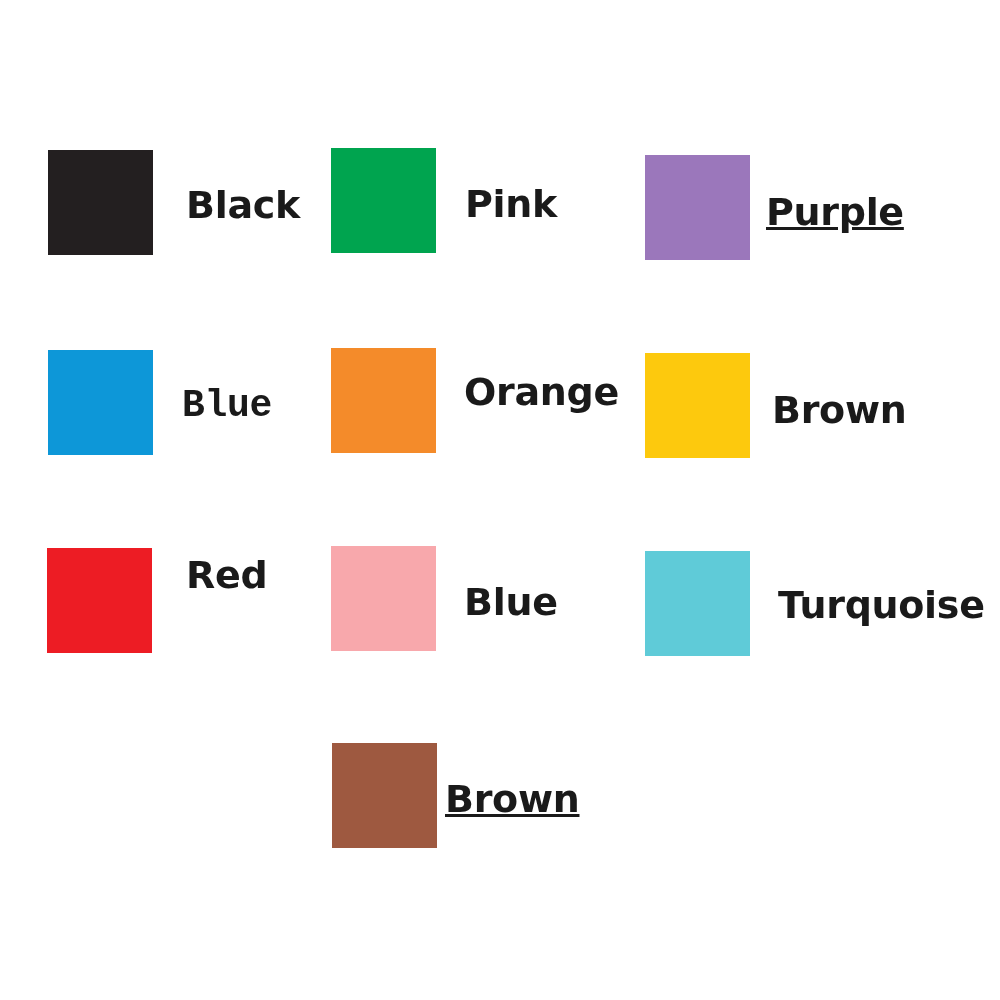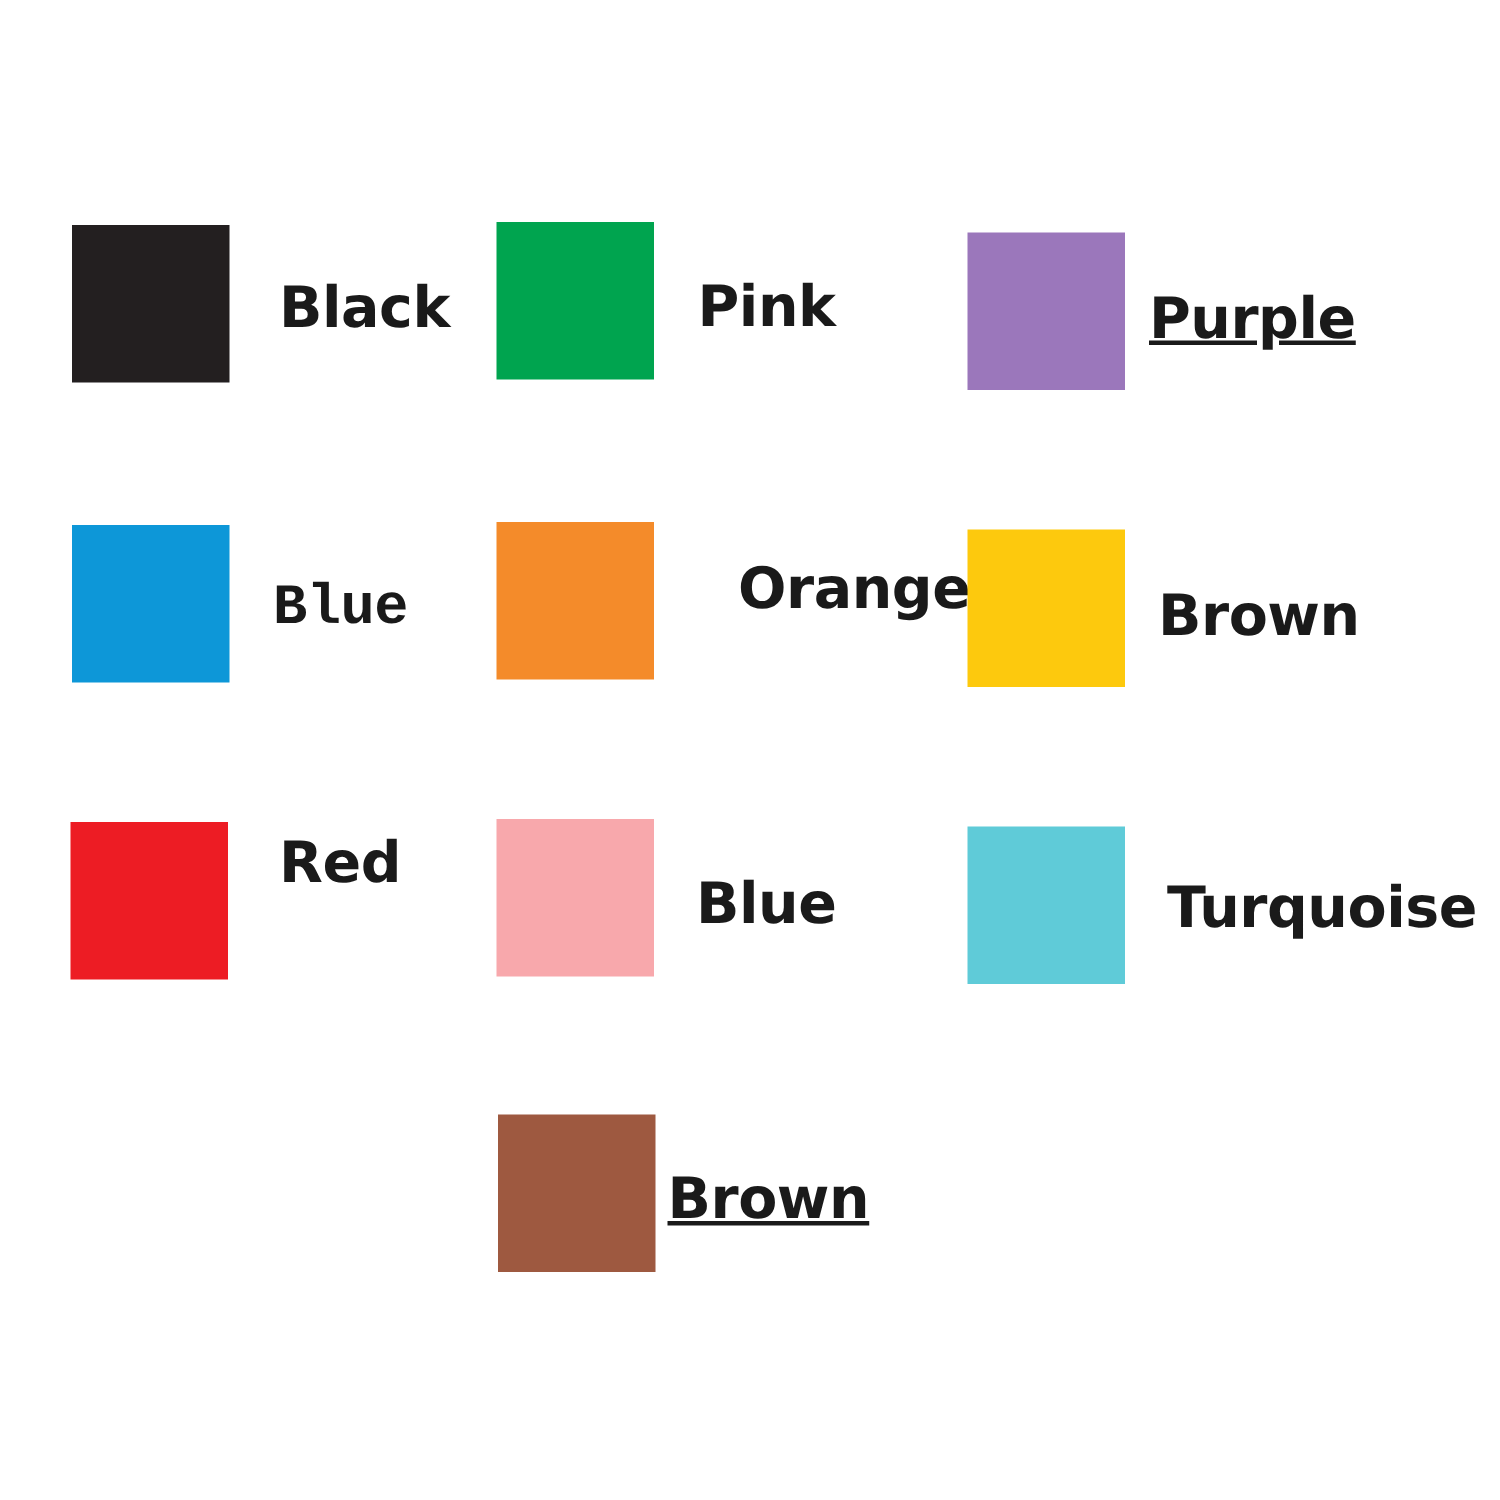--- a/index.html
+++ b/index.html
@@ -52,21 +52,21 @@
   .cell-green  .swatch-label { left: 465px; top: 185px; }
 
   .cell-purple .swatch-chip { left: 645px; top: 155px; }
   .cell-purple .swatch-label { left: 766px; top: 193px; text-decoration: underline; }
 
   
   .cell-blue   .swatch-chip { left: 48px;  top: 350px; }
   .cell-blue   .swatch-label { left: 182px; top: 387px; font-family: Liberation Mono, monospace; }
 
   .cell-orange .swatch-chip { left: 331px; top: 348px; }
-  .cell-orange .swatch-label { left: 464px; top: 373px; margin-left: 28px; }
+  .cell-orange .swatch-label { left: 464px; top: 373px; }
 
   .cell-yellow .swatch-chip { left: 645px; top: 353px; }
   .cell-yellow .swatch-label { left: 772px; top: 391px; }
 
   
   .cell-red    .swatch-chip { left: 47px;  top: 548px; }
   .cell-red    .swatch-label { left: 186px; top: 556px; }
 
   .cell-pink   .swatch-chip { left: 331px; top: 546px; }
   .cell-pink   .swatch-label { left: 464px; top: 583px; }

